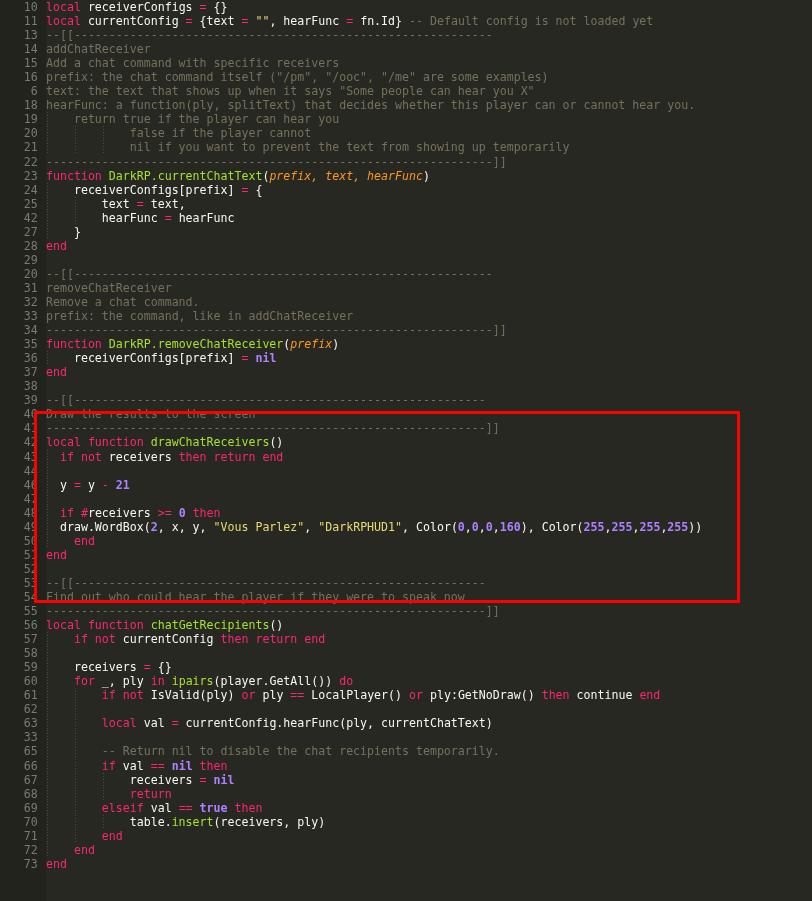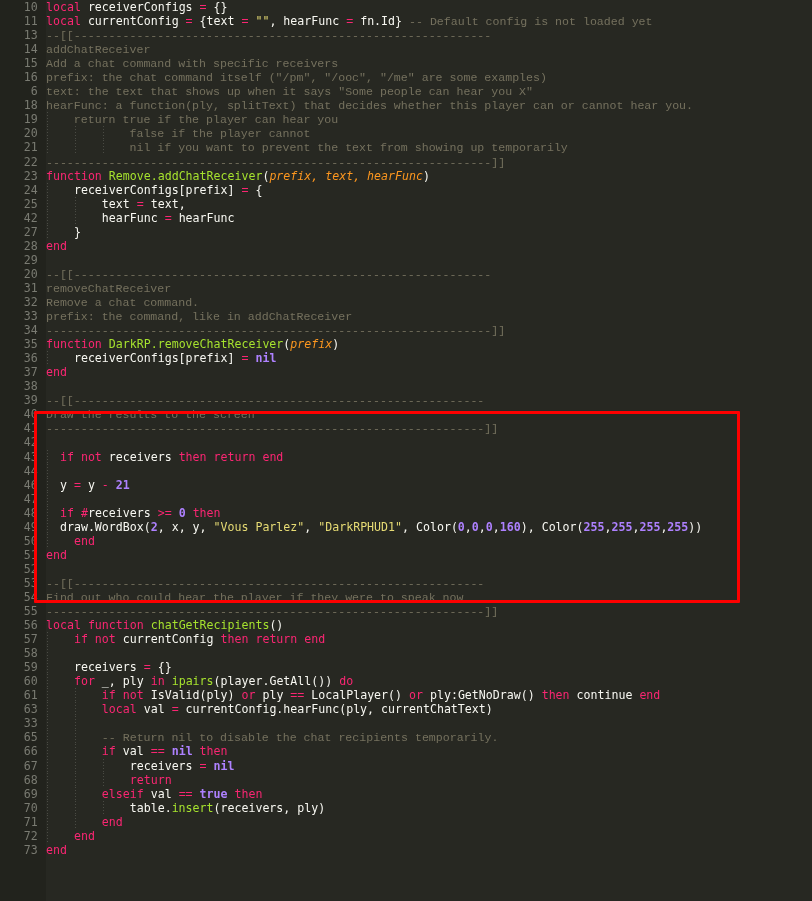--- a/index.html
+++ b/index.html
@@ -62,21 +62,21 @@
     top: 0;
     width: 1px;
     height: 14.05px;
     background: repeating-linear-gradient(to bottom, #4a4b44 0px, #4a4b44 1px, transparent 1px, transparent 3px);
   }
   
   .kw  { color: #f92672; }
   .fn  { color: #a6e22e; }
   .str { color: #e6db74; }
   .num { color: #ae81ff; font-weight: bold; }
-  .cmt { color: #75715e; font-family: Liberation Mono, monospace; }
+  .cmt { color: #75715e; }
   .par { color: #fd971f; font-style: italic; }
   .op  { color: #f92672; }
   .pl  { color: #f8f8f2; }
 
   #highlight-box {
     position: absolute;
     left: 34px;
     top: 411px;
     width: 706px;
     height: 192px;
@@ -97,58 +97,59 @@
       <div class="line"><span class="ln">13</span><span class="lc"><span class="cmt">--[[------------------------------------------------------------</span></span></div>
       <div class="line"><span class="ln">14</span><span class="lc"><span class="cmt">addChatReceiver</span></span></div>
       <div class="line"><span class="ln">15</span><span class="lc"><span class="cmt">Add a chat command with specific receivers</span></span></div>
       <div class="line"><span class="ln">16</span><span class="lc"><span class="cmt">prefix: the chat command itself ("/pm", "/ooc", "/me" are some examples)</span></span></div>
       <div class="line"><span class="ln">6</span><span class="lc"><span class="cmt">text: the text that shows up when it says "Some people can hear you X"</span></span></div>
       <div class="line"><span class="ln">18</span><span class="lc"><span class="cmt">hearFunc: a function(ply, splitText) that decides whether this player can or cannot hear you.</span></span></div>
       <div class="line"><span class="ln">19</span><span class="ig" style="left: 47px;"></span><span class="lc"><span class="cmt">    return true if the player can hear you</span></span></div>
       <div class="line"><span class="ln">20</span><span class="ig" style="left: 47px;"></span><span class="ig" style="left: 74.92px;"></span><span class="ig" style="left: 102.84px;"></span><span class="lc"><span class="cmt">            false if the player cannot</span></span></div>
       <div class="line"><span class="ln">21</span><span class="ig" style="left: 47px;"></span><span class="ig" style="left: 74.92px;"></span><span class="ig" style="left: 102.84px;"></span><span class="lc"><span class="cmt">            nil if you want to prevent the text from showing up temporarily</span></span></div>
       <div class="line"><span class="ln">22</span><span class="lc"><span class="cmt">----------------------------------------------------------------]]</span></span></div>
-      <div class="line"><span class="ln">23</span><span class="lc"><span class="kw">function</span><span class="pl"> </span><span class="fn">Remove.addChatReceiver</span><span class="pl">(</span><span class="par">prefix, text, hearFunc</span><span class="pl">)</span></span></div>
+      <div class="line"><span class="ln">23</span><span class="lc"><span class="kw">function</span><span class="pl"> </span><span class="fn">DarkRP.currentChatText</span><span class="pl">(</span><span class="par">prefix, text, hearFunc</span><span class="pl">)</span></span></div>
       <div class="line"><span class="ln">24</span><span class="ig" style="left: 47px;"></span><span class="lc"><span class="pl">    receiverConfigs[prefix] </span><span class="op">=</span><span class="pl"> {</span></span></div>
       <div class="line"><span class="ln">25</span><span class="ig" style="left: 47px;"></span><span class="ig" style="left: 74.92px;"></span><span class="lc"><span class="pl">        text </span><span class="op">=</span><span class="pl"> text,</span></span></div>
       <div class="line"><span class="ln">42</span><span class="ig" style="left: 47px;"></span><span class="ig" style="left: 74.92px;"></span><span class="lc"><span class="pl">        hearFunc </span><span class="op">=</span><span class="pl"> hearFunc</span></span></div>
       <div class="line"><span class="ln">27</span><span class="ig" style="left: 47px;"></span><span class="lc"><span class="pl">    }</span></span></div>
       <div class="line"><span class="ln">28</span><span class="lc"><span class="kw">end</span></span></div>
       <div class="line"><span class="ln">29</span><span class="lc"></span></div>
       <div class="line"><span class="ln">20</span><span class="lc"><span class="cmt">--[[------------------------------------------------------------</span></span></div>
       <div class="line"><span class="ln">31</span><span class="lc"><span class="cmt">removeChatReceiver</span></span></div>
       <div class="line"><span class="ln">32</span><span class="lc"><span class="cmt">Remove a chat command.</span></span></div>
       <div class="line"><span class="ln">33</span><span class="lc"><span class="cmt">prefix: the command, like in addChatReceiver</span></span></div>
       <div class="line"><span class="ln">34</span><span class="lc"><span class="cmt">----------------------------------------------------------------]]</span></span></div>
       <div class="line"><span class="ln">35</span><span class="lc"><span class="kw">function</span><span class="pl"> </span><span class="fn">DarkRP.removeChatReceiver</span><span class="pl">(</span><span class="par">prefix</span><span class="pl">)</span></span></div>
       <div class="line"><span class="ln">36</span><span class="ig" style="left: 47px;"></span><span class="lc"><span class="pl">    receiverConfigs[prefix] </span><span class="op">=</span><span class="pl"> </span><span class="num">nil</span></span></div>
       <div class="line"><span class="ln">37</span><span class="lc"><span class="kw">end</span></span></div>
       <div class="line"><span class="ln">38</span><span class="lc"></span></div>
       <div class="line"><span class="ln">39</span><span class="lc"><span class="cmt">--[[-----------------------------------------------------------</span></span></div>
       <div class="line"><span class="ln">40</span><span class="lc"><span class="cmt">Draw the results to the screen</span></span></div>
       <div class="line"><span class="ln">41</span><span class="lc"><span class="cmt">---------------------------------------------------------------]]</span></span></div>
-      <div class="line"><span class="ln">42</span></div>
+      <div class="line"><span class="ln">42</span><span class="lc"><span class="kw">local function</span><span class="pl"> </span><span class="fn">drawChatReceivers</span><span class="pl">()</span></span></div>
       <div class="line"><span class="ln">43</span><span class="ig" style="left: 47px;"></span><span class="lc"><span class="pl">  </span><span class="kw">if not</span><span class="pl"> receivers </span><span class="kw">then return end</span></span></div>
       <div class="line"><span class="ln">44</span><span class="ig" style="left: 47px;"></span><span class="lc"></span></div>
       <div class="line"><span class="ln">46</span><span class="ig" style="left: 47px;"></span><span class="lc"><span class="pl">  y </span><span class="op">=</span><span class="pl"> y </span><span class="op">-</span><span class="pl"> </span><span class="num">21</span></span></div>
       <div class="line"><span class="ln">47</span><span class="ig" style="left: 47px;"></span><span class="lc"></span></div>
       <div class="line"><span class="ln">48</span><span class="ig" style="left: 47px;"></span><span class="lc"><span class="pl">  </span><span class="kw">if</span><span class="pl"> </span><span class="op">#</span><span class="pl">receivers </span><span class="op">&gt;=</span><span class="pl"> </span><span class="num">0</span><span class="pl"> </span><span class="kw">then</span></span></div>
       <div class="line"><span class="ln">49</span><span class="ig" style="left: 47px;"></span><span class="lc"><span class="pl">  draw.WordBox(</span><span class="num">2</span><span class="pl">, x, y, </span><span class="str">"Vous Parlez"</span><span class="pl">, </span><span class="str">"DarkRPHUD1"</span><span class="pl">, Color(</span><span class="num">0</span><span class="pl">,</span><span class="num">0</span><span class="pl">,</span><span class="num">0</span><span class="pl">,</span><span class="num">160</span><span class="pl">), Color(</span><span class="num">255</span><span class="pl">,</span><span class="num">255</span><span class="pl">,</span><span class="num">255</span><span class="pl">,</span><span class="num">255</span><span class="pl">))</span></span></div>
       <div class="line"><span class="ln">50</span><span class="ig" style="left: 47px;"></span><span class="lc"><span class="pl">    </span><span class="kw">end</span></span></div>
       <div class="line"><span class="ln">51</span><span class="lc"><span class="kw">end</span></span></div>
       <div class="line"><span class="ln">52</span><span class="lc"></span></div>
       <div class="line"><span class="ln">53</span><span class="lc"><span class="cmt">--[[-----------------------------------------------------------</span></span></div>
       <div class="line"><span class="ln">54</span><span class="lc"><span class="cmt">Find out who could hear the player if they were to speak now</span></span></div>
       <div class="line"><span class="ln">55</span><span class="lc"><span class="cmt">---------------------------------------------------------------]]</span></span></div>
       <div class="line"><span class="ln">56</span><span class="lc"><span class="kw">local function</span><span class="pl"> </span><span class="fn">chatGetRecipients</span><span class="pl">()</span></span></div>
       <div class="line"><span class="ln">57</span><span class="ig" style="left: 47px;"></span><span class="lc"><span class="pl">    </span><span class="kw">if not</span><span class="pl"> currentConfig </span><span class="kw">then return end</span></span></div>
       <div class="line"><span class="ln">58</span><span class="ig" style="left: 47px;"></span><span class="lc"></span></div>
       <div class="line"><span class="ln">59</span><span class="ig" style="left: 47px;"></span><span class="lc"><span class="pl">    receivers </span><span class="op">=</span><span class="pl"> {}</span></span></div>
       <div class="line"><span class="ln">60</span><span class="ig" style="left: 47px;"></span><span class="lc"><span class="pl">    </span><span class="kw">for</span><span class="pl"> _, ply </span><span class="kw">in</span><span class="pl"> </span><span class="fn">ipairs</span><span class="pl">(player.GetAll()) </span><span class="kw">do</span></span></div>
       <div class="line"><span class="ln">61</span><span class="ig" style="left: 47px;"></span><span class="ig" style="left: 74.92px;"></span><span class="lc"><span class="pl">        </span><span class="kw">if not</span><span class="pl"> IsValid(ply) </span><span class="kw">or</span><span class="pl"> ply </span><span class="op">==</span><span class="pl"> LocalPlayer() </span><span class="kw">or</span><span class="pl"> ply:GetNoDraw() </span><span class="kw">then</span><span class="pl"> continue </span><span class="kw">end</span></span></div>
+      <div class="line"><span class="ln">62</span><span class="ig" style="left: 47px;"></span><span class="ig" style="left: 74.92px;"></span><span class="lc"></span></div>
       <div class="line"><span class="ln">63</span><span class="ig" style="left: 47px;"></span><span class="ig" style="left: 74.92px;"></span><span class="lc"><span class="pl">        </span><span class="kw">local</span><span class="pl"> val </span><span class="op">=</span><span class="pl"> currentConfig.hearFunc(ply, currentChatText)</span></span></div>
       <div class="line"><span class="ln">33</span><span class="ig" style="left: 47px;"></span><span class="ig" style="left: 74.92px;"></span><span class="lc"></span></div>
       <div class="line"><span class="ln">65</span><span class="ig" style="left: 47px;"></span><span class="ig" style="left: 74.92px;"></span><span class="lc"><span class="pl">        </span><span class="cmt">-- Return nil to disable the chat recipients temporarily.</span></span></div>
       <div class="line"><span class="ln">66</span><span class="ig" style="left: 47px;"></span><span class="ig" style="left: 74.92px;"></span><span class="lc"><span class="pl">        </span><span class="kw">if</span><span class="pl"> val </span><span class="op">==</span><span class="pl"> </span><span class="num">nil</span><span class="pl"> </span><span class="kw">then</span></span></div>
       <div class="line"><span class="ln">67</span><span class="ig" style="left: 47px;"></span><span class="ig" style="left: 74.92px;"></span><span class="ig" style="left: 102.84px;"></span><span class="lc"><span class="pl">            receivers </span><span class="op">=</span><span class="pl"> </span><span class="num">nil</span></span></div>
       <div class="line"><span class="ln">68</span><span class="ig" style="left: 47px;"></span><span class="ig" style="left: 74.92px;"></span><span class="ig" style="left: 102.84px;"></span><span class="lc"><span class="pl">            </span><span class="kw">return</span></span></div>
       <div class="line"><span class="ln">69</span><span class="ig" style="left: 47px;"></span><span class="ig" style="left: 74.92px;"></span><span class="lc"><span class="pl">        </span><span class="kw">elseif</span><span class="pl"> val </span><span class="op">==</span><span class="pl"> </span><span class="num">true</span><span class="pl"> </span><span class="kw">then</span></span></div>
       <div class="line"><span class="ln">70</span><span class="ig" style="left: 47px;"></span><span class="ig" style="left: 74.92px;"></span><span class="ig" style="left: 102.84px;"></span><span class="lc"><span class="pl">            table.</span><span class="fn">insert</span><span class="pl">(receivers, ply)</span></span></div>
       <div class="line"><span class="ln">71</span><span class="ig" style="left: 47px;"></span><span class="ig" style="left: 74.92px;"></span><span class="lc"><span class="pl">        </span><span class="kw">end</span></span></div>
       <div class="line"><span class="ln">72</span><span class="ig" style="left: 47px;"></span><span class="lc"><span class="pl">    </span><span class="kw">end</span></span></div>

